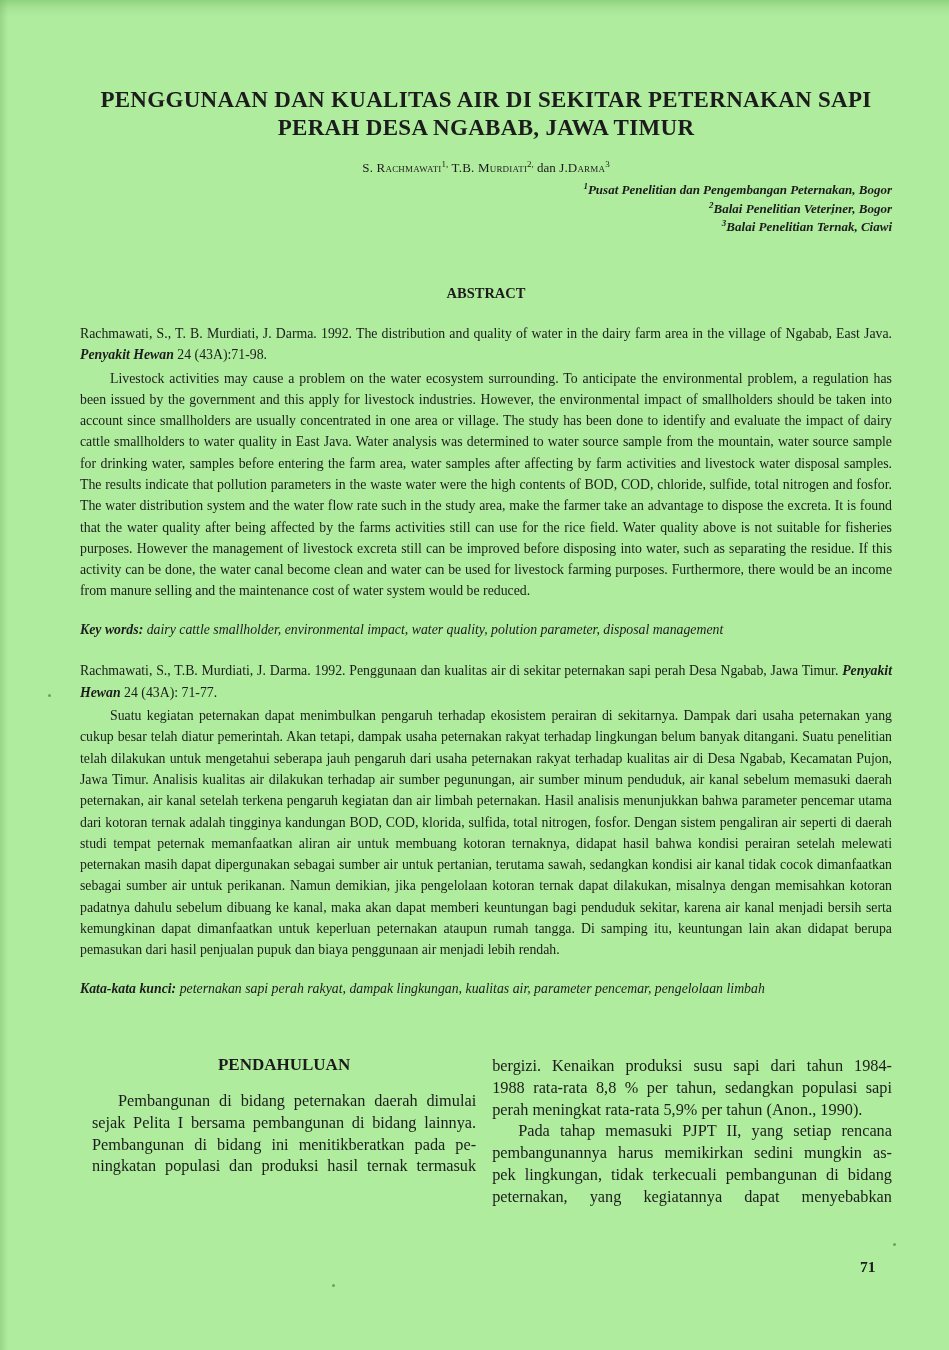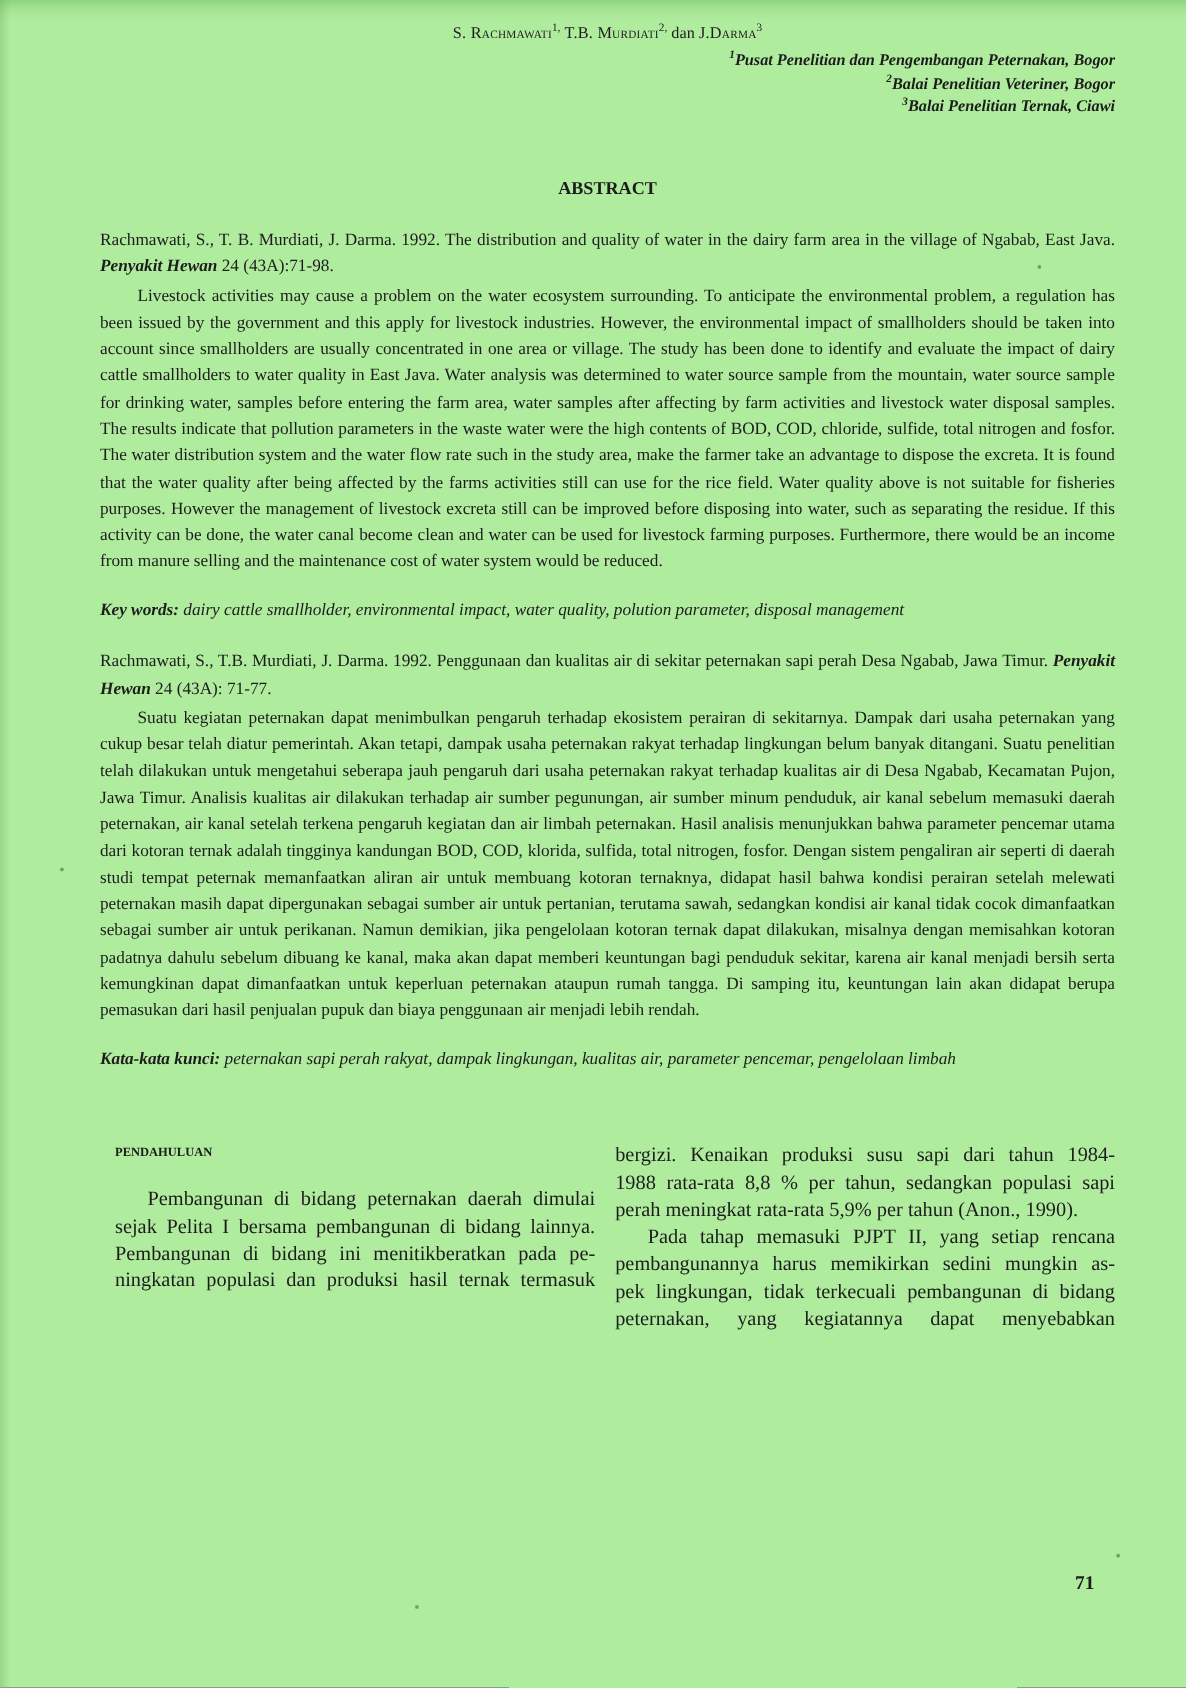--- a/index.html
+++ b/index.html
@@ -25,38 +25,42 @@
   .h-abstrak{margin-top:55px;}
   .cite{margin-top:20px;font-size:13.8px;line-height:21.5px;text-align:justify;}
   .cite .jrnl{font-style:italic;font-weight:bold;}
   .body-para{margin-top:2px;font-size:13.8px;line-height:21.3px;
     text-align:justify;text-indent:30px;}
   .kwline{margin-top:17px;font-size:13.8px;line-height:21.3px;text-align:justify;font-style:italic;}
   .kwline .kwlabel{font-weight:bold;}
   .intro{display:flex;margin-top:56px;margin-left:12px;}
   .col-left{width:392px;}
   .col-right{width:408px;margin-left:16px;}
-  .intro-heading{text-align:left;font-weight:bold;font-size:10px;
+  .intro-heading{text-align:center;font-weight:bold;font-size:17px;
     line-height:20px;margin-bottom:15px;}
   .iline{font-size:16.3px;line-height:21.8px;text-align:justify;text-align-last:justify;}
   .iline.pend{text-align-last:left;}
   .iline.indent{text-indent:26px;}
   .page-number{position:absolute;left:860px;top:1258px;font-weight:bold;font-size:15.5px;}
   .speck{position:absolute;width:3px;height:3px;border-radius:50%;
     background:#3f5c36;opacity:.55;}
 </style>
 </head>
 <body>
 
 <div class="page">
   <div class="edge-top"></div>
   <div class="edge-left"></div>
 
   <div class="content">
 
+    <div class="title">
+      <div>PENGGUNAAN DAN KUALITAS AIR DI SEKITAR PETERNAKAN SAPI</div>
+      <div>PERAH DESA NGABAB, JAWA TIMUR</div>
+    </div>
 
     <div class="authors">
       <span class="sc">S. Rachmawati</span><sup>1,</sup>
       <span class="sc">T.B. Murdiati</span><sup>2,</sup>
       <span> dan </span>
       <span class="sc">J.Darma</span><sup>3</sup>
     </div>
 
     <div class="affils">
       <div class="affil"><sup>1</sup><span>Pusat Penelitian dan Pengembangan Peternakan, Bogor</span></div>

